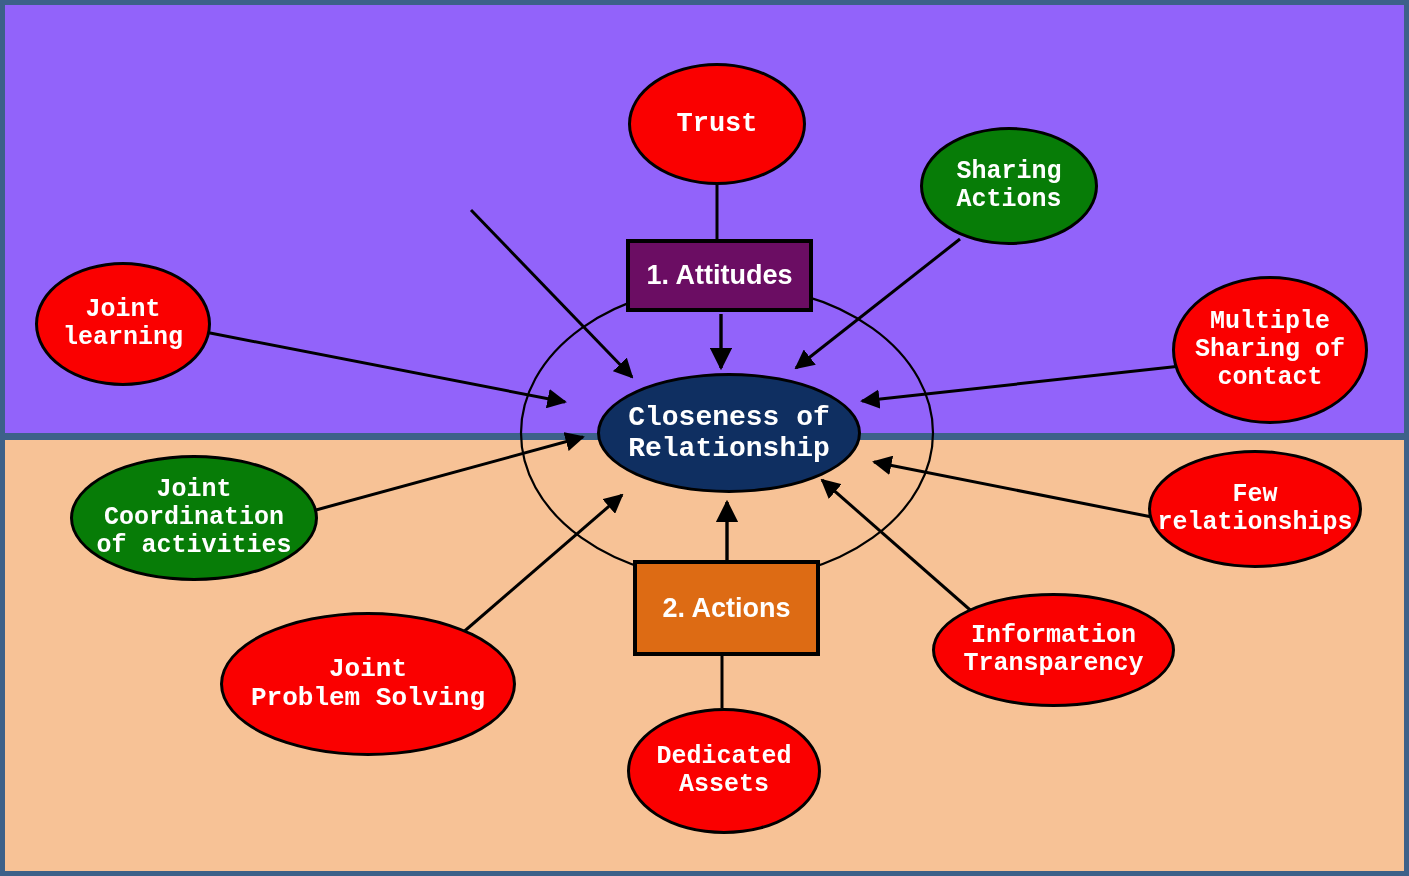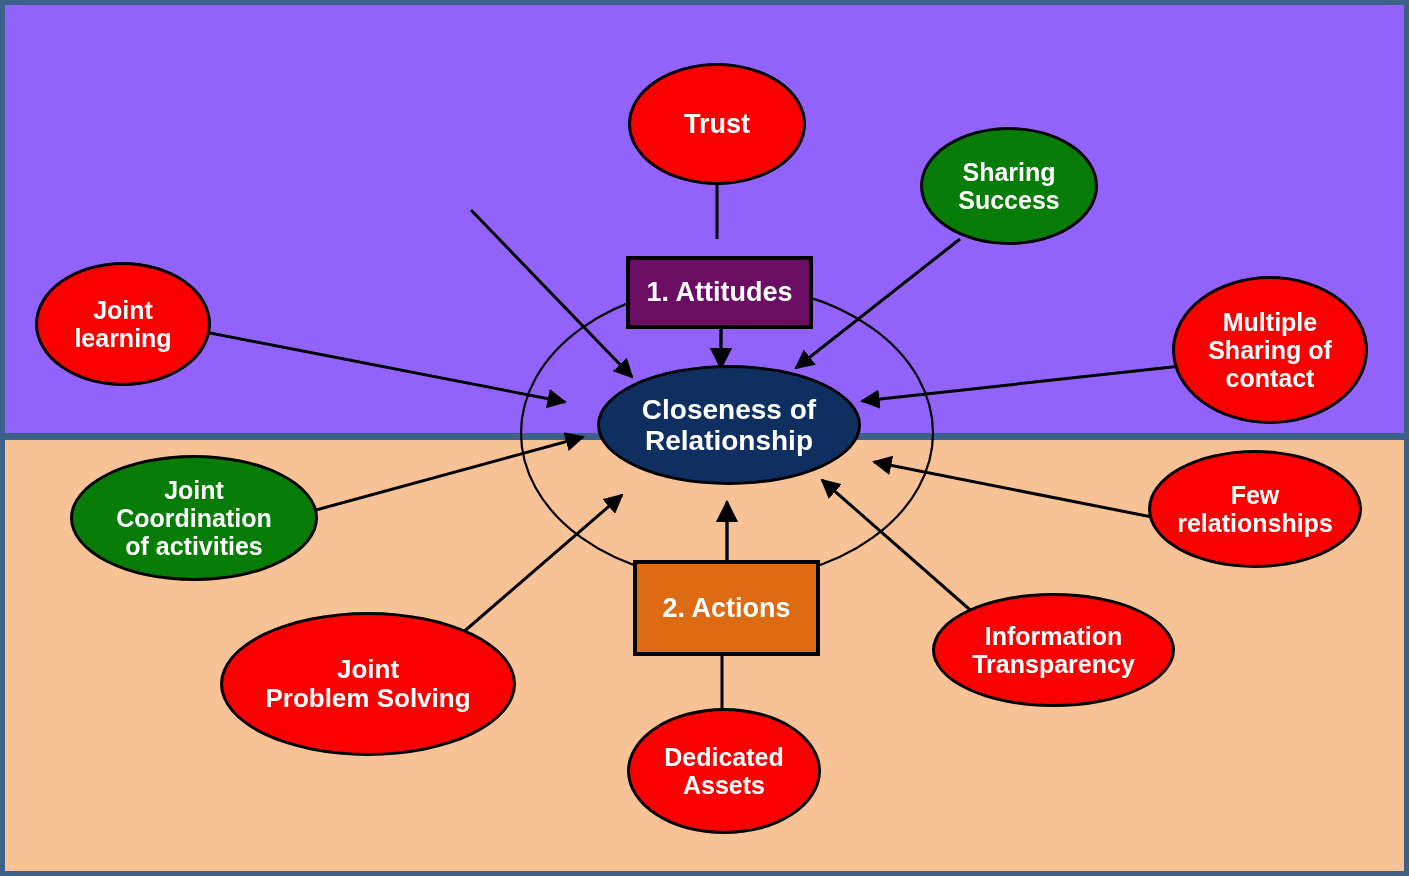--- a/index.html
+++ b/index.html
@@ -58,21 +58,21 @@
     display: flex;
     align-items: center;
     justify-content: center;
     text-align: center;
     color: #ffffff;
     font-weight: bold;
     line-height: 1.12;
     box-sizing: border-box;
     border: 3px solid #000000;
   }
-  .ellipse { border-radius: 50%; }
+  .ellipse { border-radius: 50%; font-family: Liberation Mono, monospace; }
   .red   { background: #FA0000; }
   .green { background: #077C07; }
   .navy  { background: #0F2F61; }
   .box-attitudes { background: #6B0D63; border-width: 4px; }
   .box-actions   { background: #DD6B14; border-width: 4px; }
   .node span { display: block; padding: 0 6px; }
 </style>
 </head>
 <body>
 
@@ -125,21 +125,21 @@
     <div class="node ellipse red" style="left:30px; top:257px; width:176px; height:124px; font-size:25px;">
       <span>
         <span>Joint</span>
         <span>learning</span>
       </span>
     </div>
 
     <div class="node ellipse green" style="left:915px; top:122px; width:178px; height:118px; font-size:25px;">
       <span>
         <span>Sharing</span>
-        <span>Success</span>
+        <span>Actions</span>
       </span>
     </div>
 
     <div class="node ellipse red" style="left:1167px; top:271px; width:196px; height:148px; font-size:25px;">
       <span>
         <span>Multiple</span>
         <span>Sharing of</span>
         <span>contact</span>
       </span>
     </div>
@@ -173,29 +173,29 @@
       </span>
     </div>
 
     <div class="node ellipse red" style="left:1143px; top:445px; width:214px; height:118px; font-size:25px;">
       <span>
         <span>Few</span>
         <span>relationships</span>
       </span>
     </div>
 
-    <div class="node box-attitudes" style="left:621px; top:234px; width:187px; height:73px; font-size:27px;margin-top:17px;">
+    <div class="node box-attitudes" style="left:621px; top:234px; width:187px; height:73px; font-size:27px;">
       <span>1. Attitudes</span>
     </div>
 
     <div class="node box-actions" style="left:628px; top:555px; width:187px; height:96px; font-size:27px;">
       <span>2. Actions</span>
     </div>
 
-    <div class="node ellipse navy" style="left:592px; top:360px; width:264px; height:120px; font-size:28px;">
+    <div class="node ellipse navy" style="left:592px; top:368px; width:264px; height:120px; font-size:28px;">
       <span>
         <span>Closeness of</span>
         <span>Relationship</span>
       </span>
     </div>
 
   </div>
 </div>
 
 </body></html>

